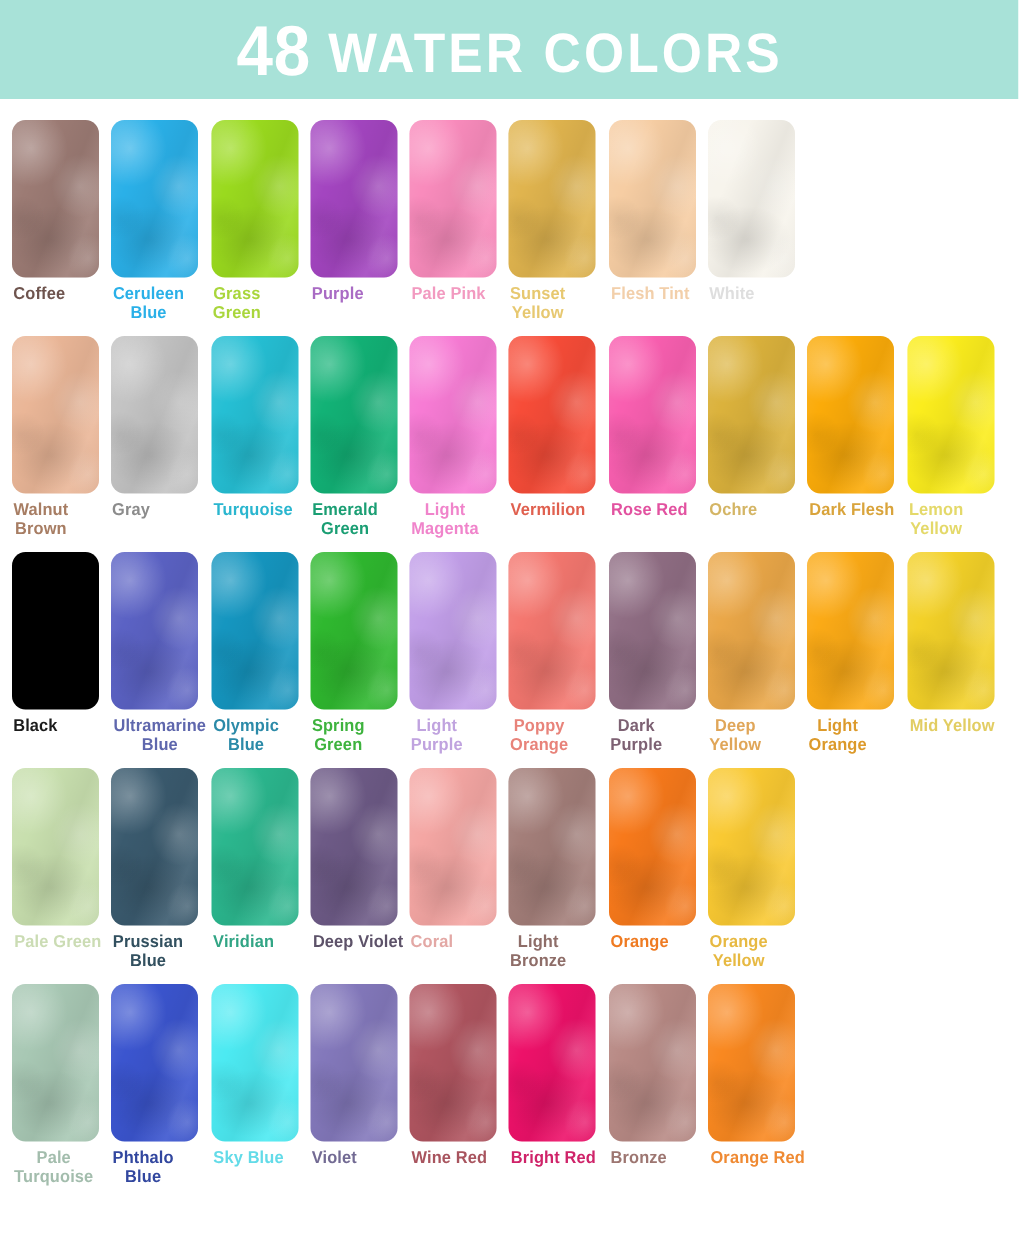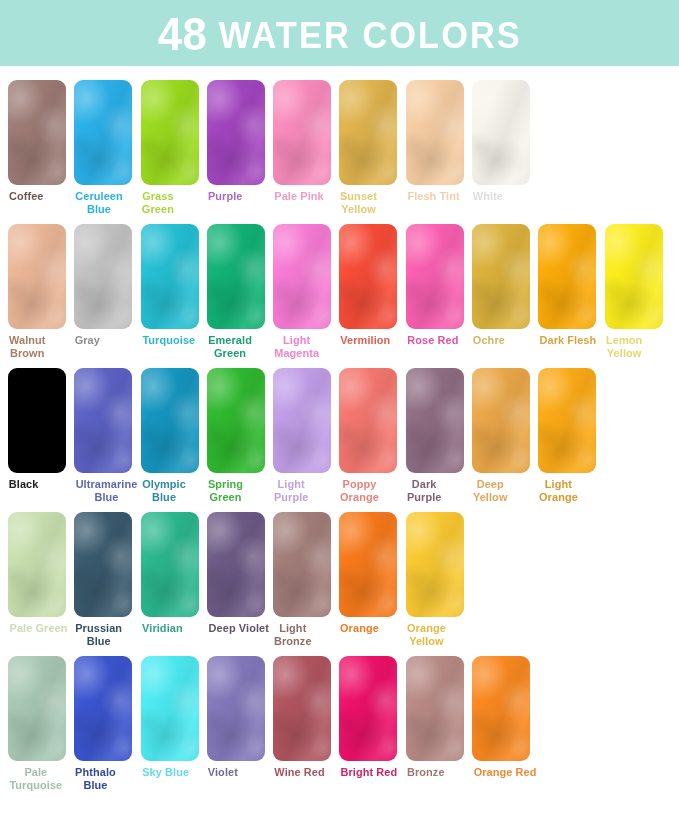--- a/index.html
+++ b/index.html
@@ -231,38 +231,46 @@
         <div class="cell">
           <div class="swatch" style="background: rgb(234, 167, 72);"></div>
           <div class="label" style="color: rgb(224, 166, 89);">Deep
 Yellow</div>
         </div>
         <div class="cell">
           <div class="swatch" style="background: rgb(251, 170, 22);"></div>
           <div class="label" style="color: rgb(220, 154, 43);">Light
 Orange</div>
         </div>
+        <div class="cell">
+          <div class="swatch" style="background: rgb(243, 209, 40);"></div>
+          <div class="label" style="color: rgb(226, 205, 98);">Mid Yellow</div>
+        </div>
       </div>
       <div class="row">
         <div class="cell">
           <div class="swatch" style="background: rgb(200, 223, 174);"></div>
           <div class="label" style="color: rgb(203, 220, 180);">Pale Green</div>
         </div>
         <div class="cell">
           <div class="swatch" style="background: rgb(58, 90, 110);"></div>
           <div class="label" style="color: rgb(50, 80, 95);">Prussian
 Blue</div>
         </div>
         <div class="cell">
           <div class="swatch" style="background: rgb(43, 183, 142);"></div>
           <div class="label" style="color: rgb(50, 165, 133);">Viridian</div>
         </div>
         <div class="cell">
           <div class="swatch" style="background: rgb(109, 90, 134);"></div>
           <div class="label" style="color: rgb(93, 82, 105);">Deep Violet</div>
+        </div>
+        <div class="cell">
+          <div class="swatch" style="background: rgb(244, 166, 163);"></div>
+          <div class="label" style="color: rgb(227, 168, 165);">Coral</div>
         </div>
         <div class="cell">
           <div class="swatch" style="background: rgb(163, 126, 121);"></div>
           <div class="label" style="color: rgb(142, 109, 104);">Light
 Bronze</div>
         </div>
         <div class="cell">
           <div class="swatch" style="background: rgb(247, 121, 27);"></div>
           <div class="label" style="color: rgb(239, 123, 34);">Orange</div>
         </div>

